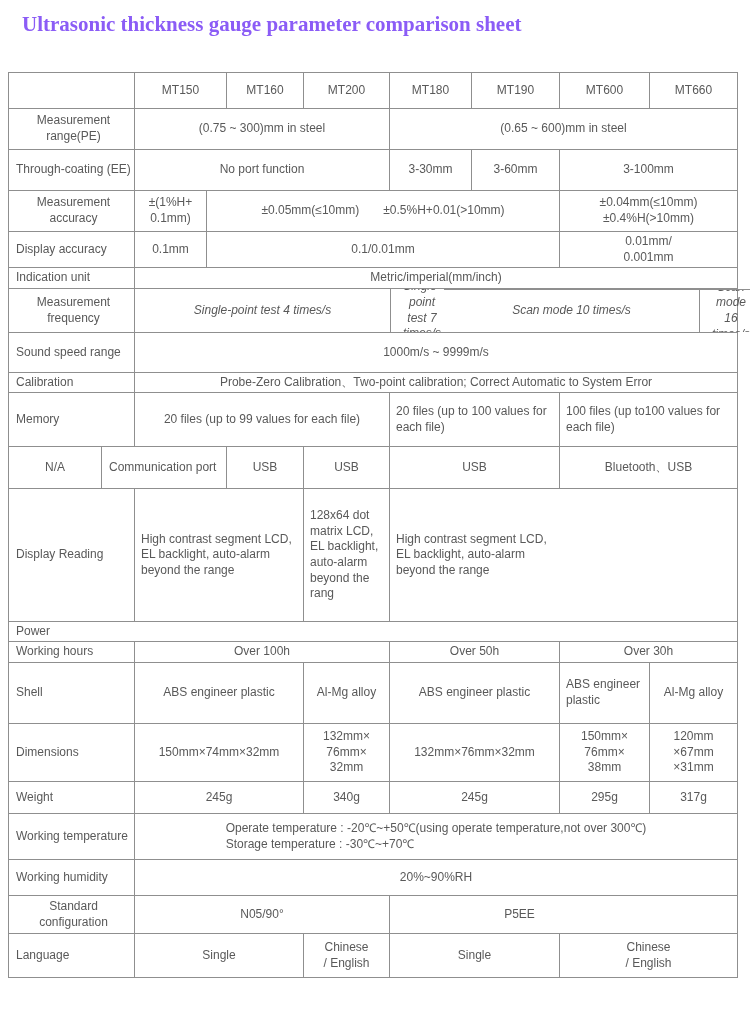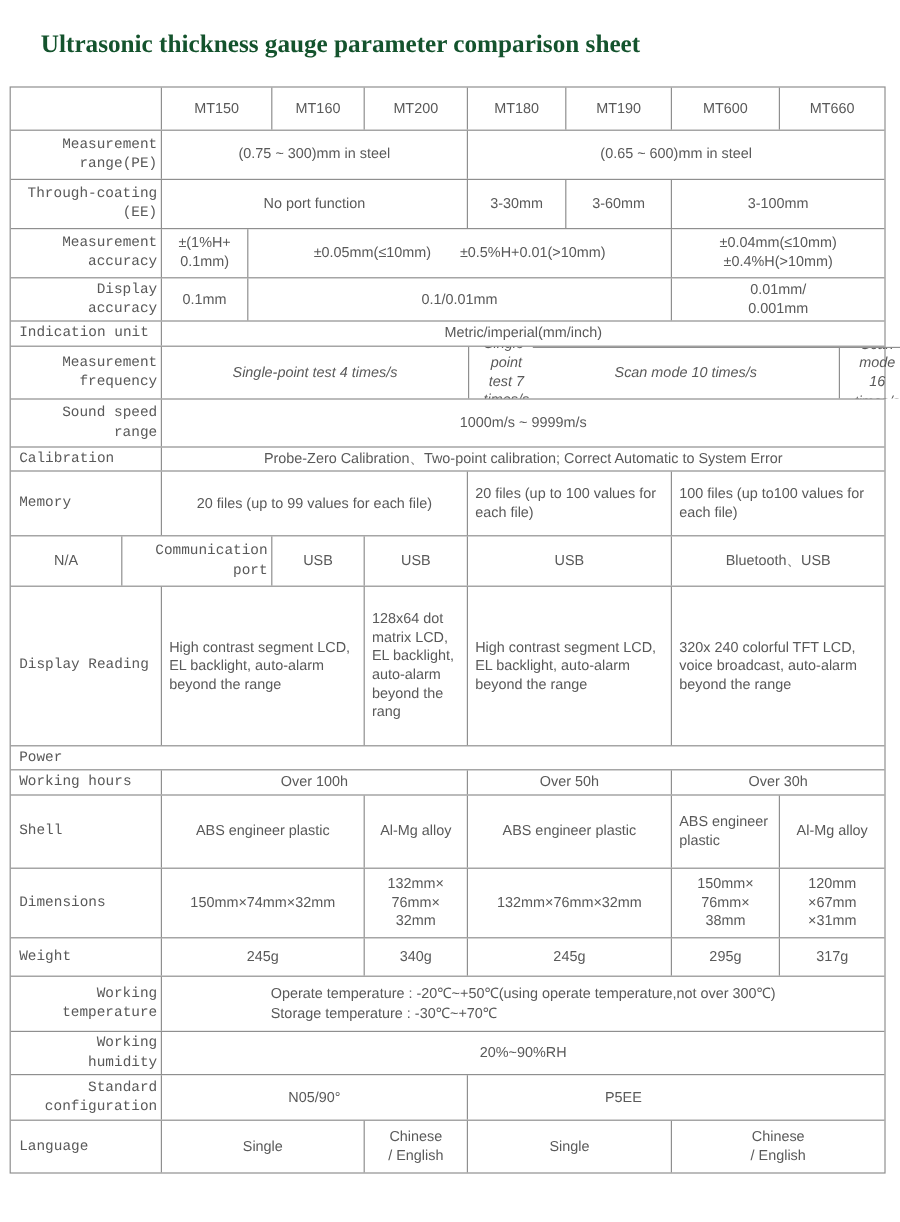--- a/index.html
+++ b/index.html
@@ -8,28 +8,28 @@
   }
   html,body{margin:0;padding:0;}
   body{
     width:750px;height:1018px;
     background:#ffffff;
     font-family:"Liberation Sans", sans-serif;
     font-size:12px;
     color:var(--txt);
   }
   .title{
-    margin:16px;
+    margin:4px;
     position:absolute;
     left:18px;top:8px;
     font-family:"Liberation Serif", serif;
     font-weight:bold;
     font-size:21px;
     letter-spacing:0px;
-    color:#14532d;
+    color:#8b5cf6;
   }
   .tbl{
     position:absolute;
     left:8px;top:72px;
     width:730px;
     border:1px solid var(--bc);
     box-sizing:border-box;
     background:#fff;
   }
   .row{display:flex;box-sizing:border-box;}
@@ -42,23 +42,22 @@
     text-align:center;
     padding:2px 3px;
     line-height:1.3;
     overflow:hidden;
   }
   .c + .c{border-left:1px solid var(--bc);}
   .label{
     width:125px;
     flex:none;
     justify-content:flex-start;
-    text-align:right;
+    text-align:center;
     padding-left:7px;
-    font-family:Liberation Mono, monospace;
   }
   .fl{flex:1;}
   .la{justify-content:flex-start;text-align:left;padding:4px 6px;}
   .pl{white-space:pre-line;}
   .gap{gap:24px;}
   .freqwrap{flex:1;display:flex;flex-direction:row;border-left:1px solid var(--bc);font-style:italic;}
   .freqwrap .subrow{display:flex;flex:1;}
   .freqwrap .subrow + .subrow{border-top:1px solid var(--bc);}
   .freqwrap .c{border-left:none;}
   .freqwrap .c + .c{border-left:1px solid var(--bc);padding-left:12px;}
@@ -164,21 +163,20 @@
   <div class="row" style="height:133px">
     <div class="c label">Display Reading</div>
     <div class="c la" style="width:169px">High contrast segment LCD, EL backlight, auto-alarm beyond the range</div>
     <div class="c la pl" style="width:86px">128x64 dot
 matrix LCD,
 EL backlight,
 auto-alarm
 beyond the
 rang</div>
     <div class="c la" style="width:170px">High contrast segment LCD, EL backlight, auto-alarm beyond the range</div>
-    <div class="c fl la">320x 240 colorful TFT LCD, voice broadcast, auto-alarm beyond the range</div>
   </div>
 
   <div class="row" style="height:20px">
     <div class="c label">Power</div>
   </div>
 
   <div class="row" style="height:21px">
     <div class="c label">Working hours</div>
     <div class="c" style="width:255px">Over 100h</div>
     <div class="c" style="width:170px">Over 50h</div>

